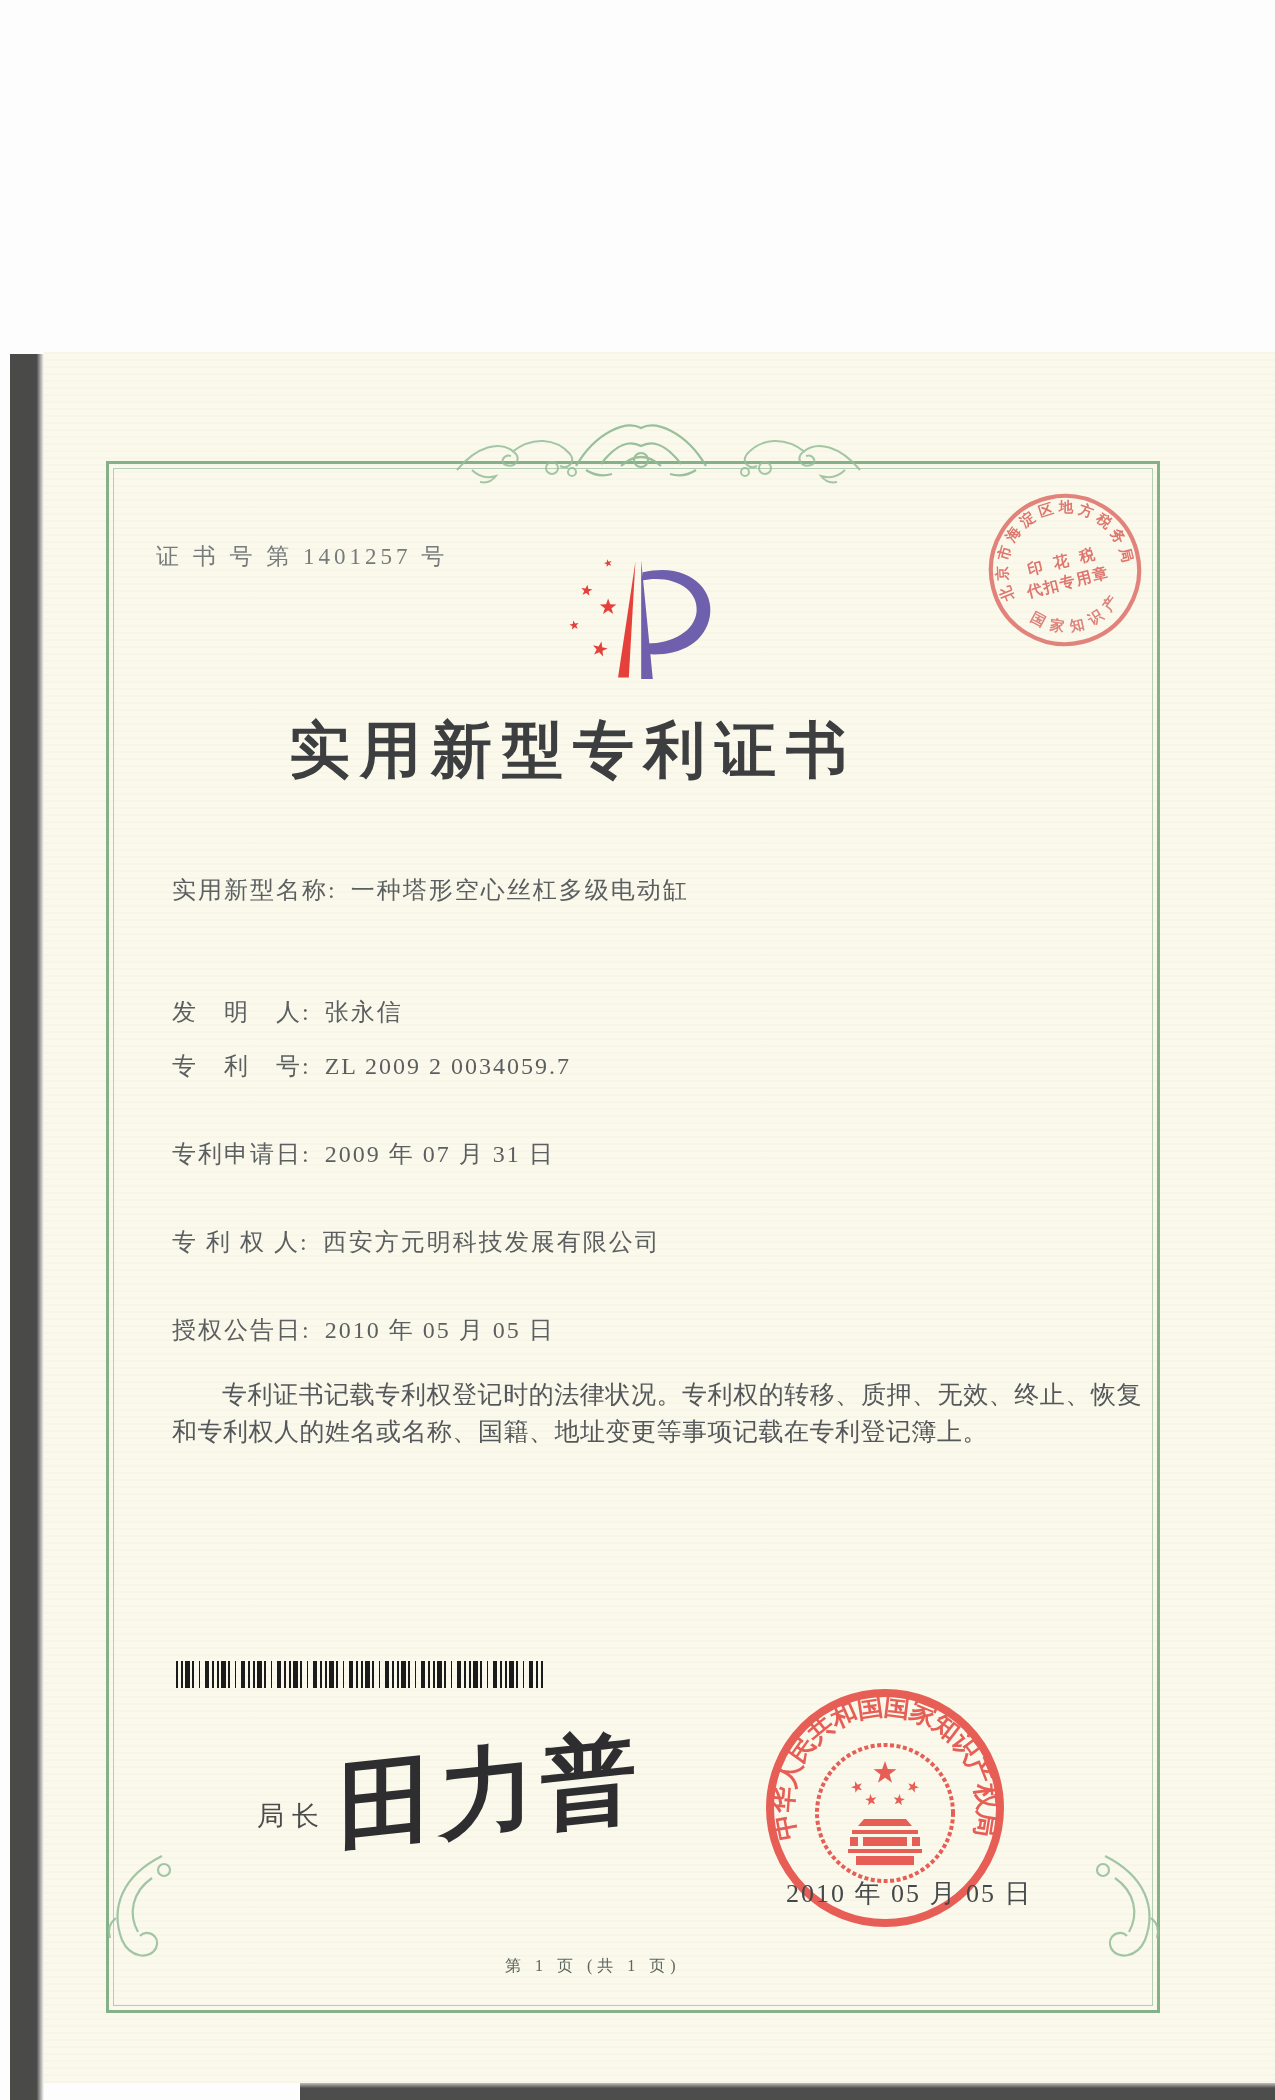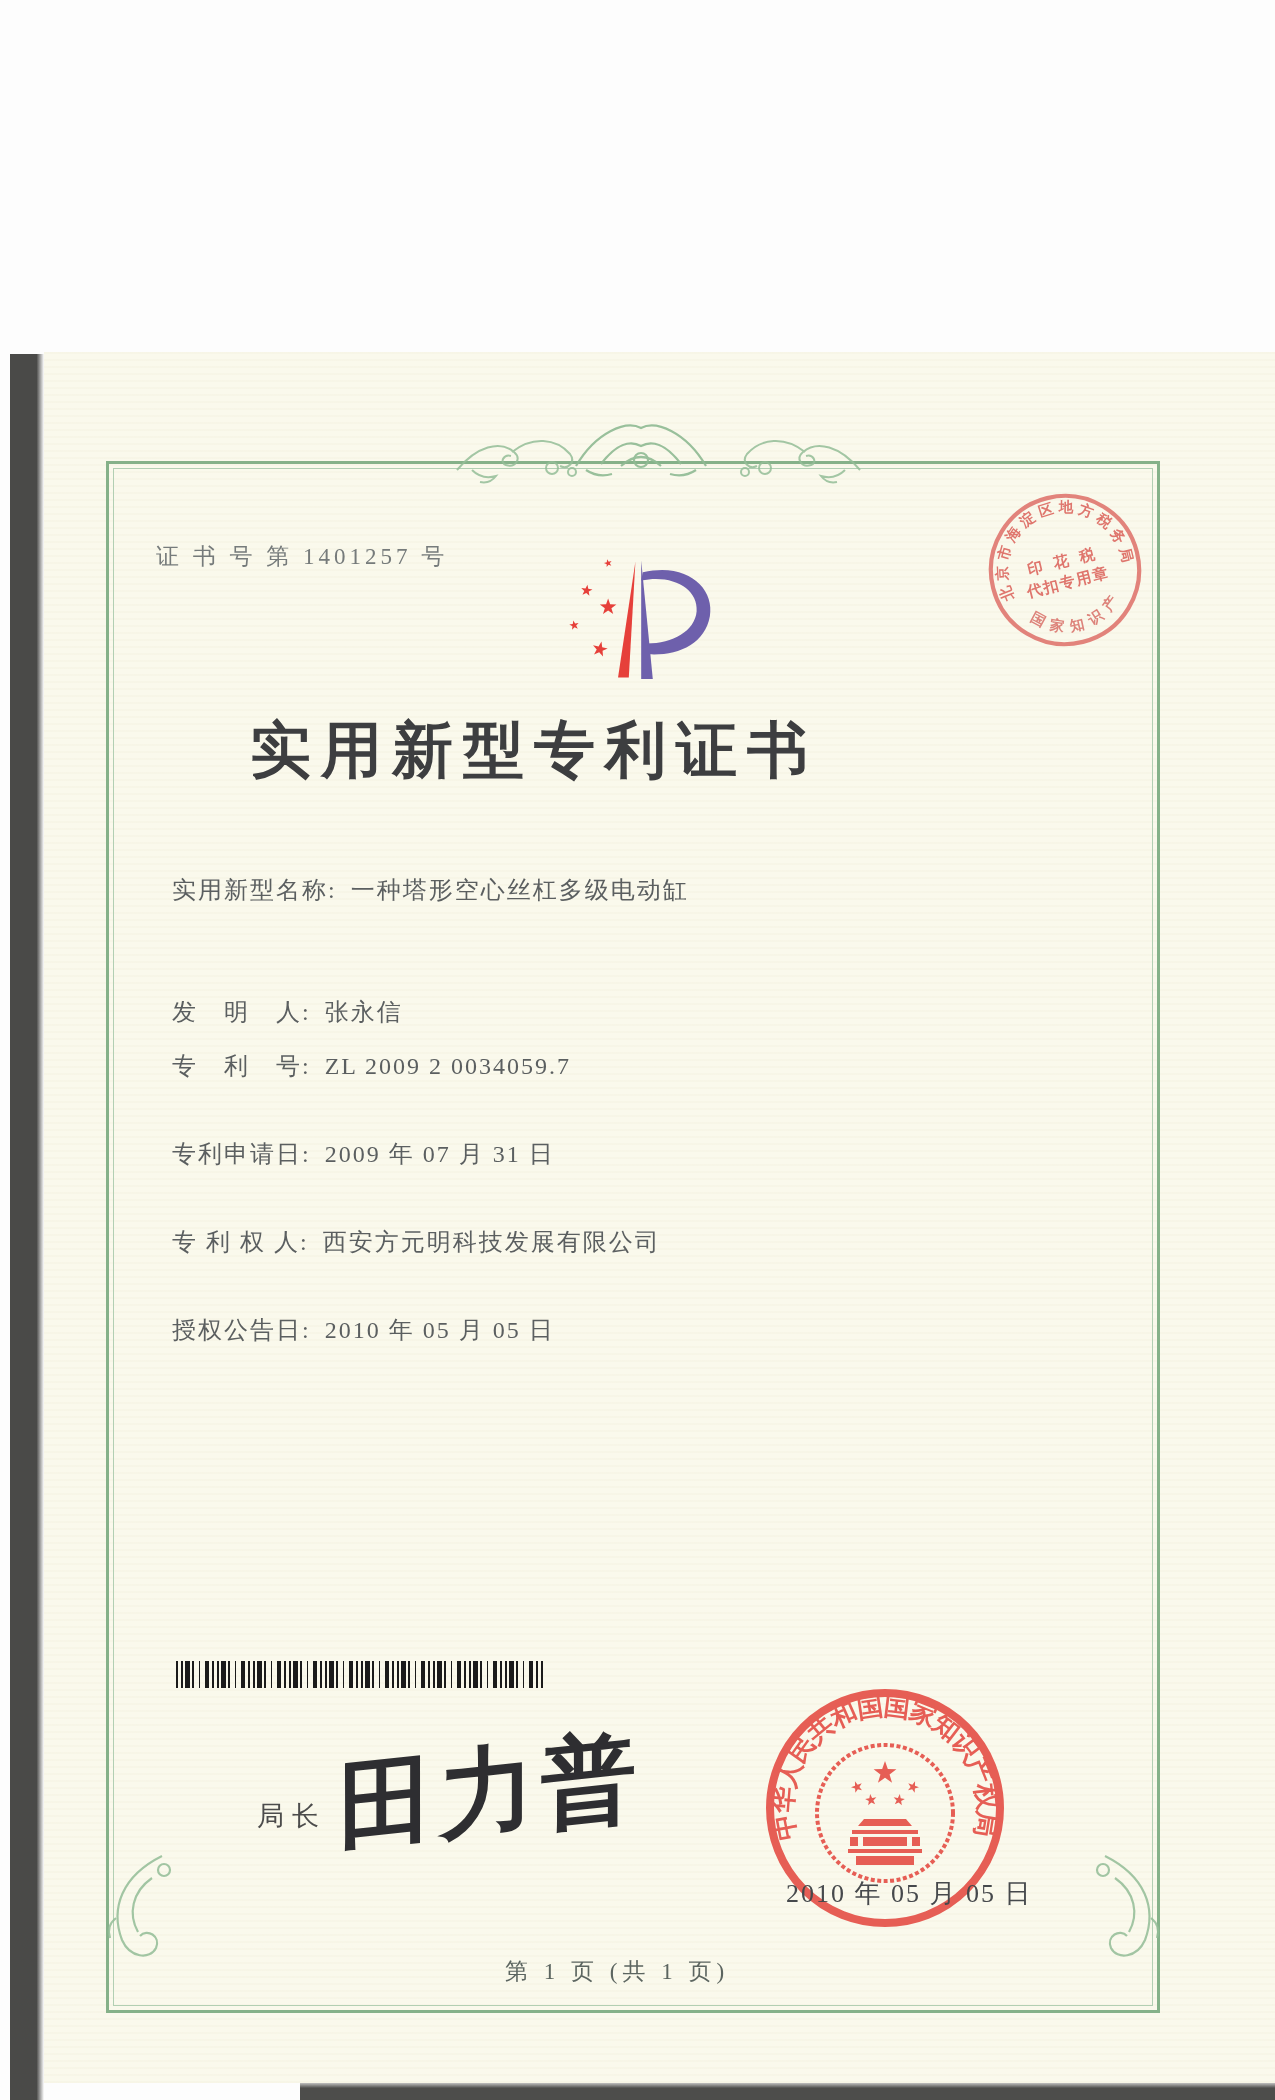--- a/index.html
+++ b/index.html
@@ -44,20 +44,21 @@
     left:156px;top:541px;font-size:23px;letter-spacing:4px;color:#767b7b;
     white-space:nowrap;
   }
 
   .logo{left:556px;top:536px;width:182px;height:162px;}
 
   .title{
     left:106px;top:710px;width:856px;text-align:center;
     font-size:61px;font-weight:600;letter-spacing:10px;color:#3d3e40;
     white-space:nowrap;
+    padding-left:39px;
   }
 
   .tax-stamp{left:981px;top:486px;width:168px;height:168px;opacity:.92;}
   .field-row{position:absolute;left:172px;white-space:nowrap;font-size:24px;color:#5b5f60;}
   .field-label{letter-spacing:2px;}
   .field-value{margin-left:14px;letter-spacing:2px;}
   .fr0{top:874px;} .fr1{top:996px;} .fr2{top:1050px;}
   .fr3{top:1138px;text-align:right;} .fr4{top:1226px;} .fr5{top:1314px;}
 
   .bodytext{
@@ -87,21 +88,21 @@
     letter-spacing:6px;white-space:nowrap;
   }
 
   .main-seal{left:760px;top:1683px;width:250px;height:250px;opacity:.93;}
   .seal-date{
     left:786px;top:1876px;font-size:26px;letter-spacing:2px;color:#46494c;
     white-space:nowrap;
   }
 
   .footer{
-    left:505px;top:1956px;font-size:23px;letter-spacing:5px;color:#5c6560;
+    left:505px;top:1956px;font-size:16px;letter-spacing:5px;color:#5c6560;
     white-space:nowrap;
   }
 </style>
 </head>
 <body>
 
 <div class="abs strip-left"></div>
 <div class="abs strip-bottom"></div>
 
 <div class="abs paper"></div>
@@ -210,20 +211,21 @@
   <span class="field-label">专利申请日:</span><span class="field-value">2009 年 07 月 31 日</span>
 </div>
 <div class="abs field-row fr4">
   <span class="field-label">专 利 权 人:</span><span class="field-value">西安方元明科技发展有限公司</span>
 </div>
 <div class="abs field-row fr5">
   <span class="field-label">授权公告日:</span><span class="field-value">2010 年 05 月 05 日</span>
 </div>
 
 <div class="abs bodytext">
+  <p>专利证书记载专利权登记时的法律状况。专利权的转移、质押、无效、终止、恢复和专利权人的姓名或名称、国籍、地址变更等事项记载在专利登记簿上。</p>
 </div>
 
 <div class="abs barcode"></div>
 
 <div class="abs director">局长</div>
 <div class="abs signature">田力普</div>
 
 <svg class="abs main-seal" viewBox="0 0 250 250">
   <defs>
     <path id="sealArc" d="M37.6,156.8 A93 93 0 1 1 212.4,156.8" fill="none"></path>

